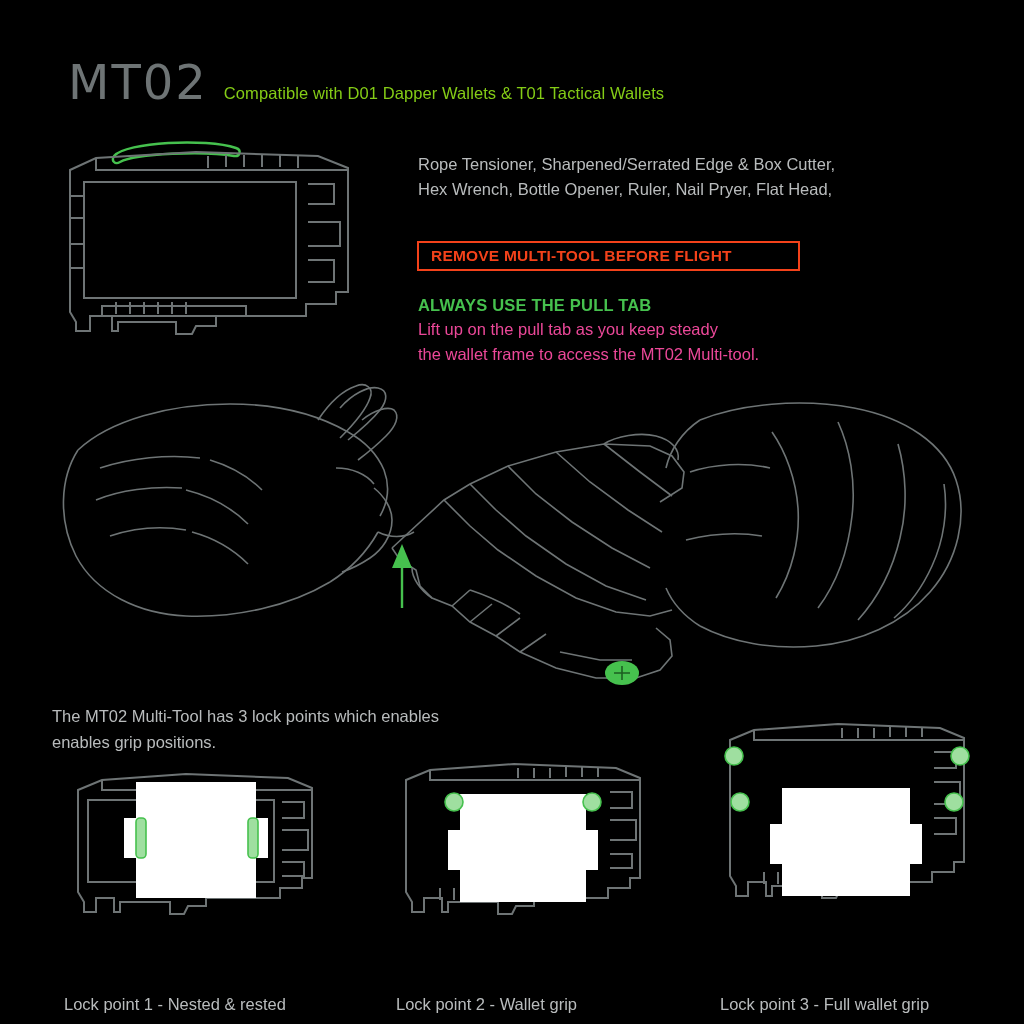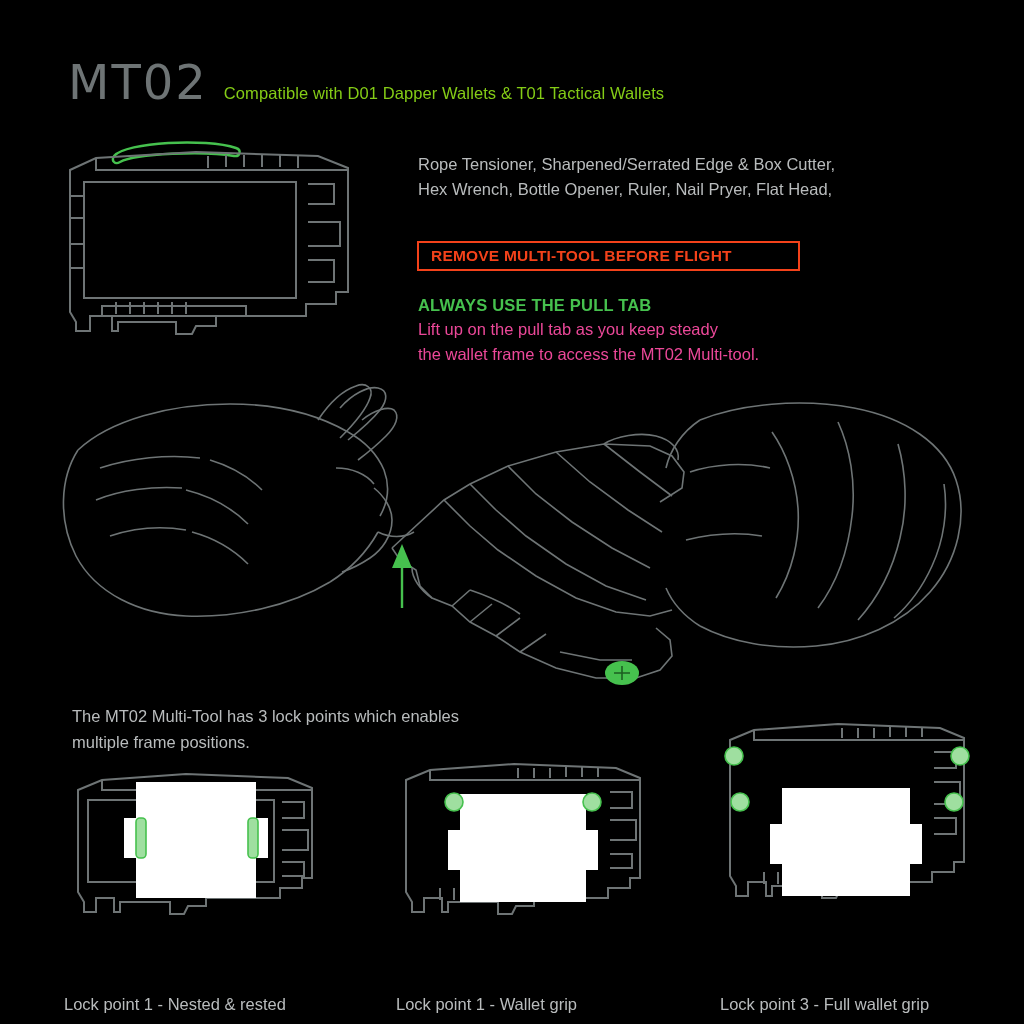--- a/index.html
+++ b/index.html
@@ -89,21 +89,21 @@
     top: 317px;
     width: 480px;
     font-size: 16.5px;
     line-height: 25px;
     color: #ec4899;
   }
 
   
   .lock-caption {
     position: absolute;
-    left: 72px;
+    left: 52px;
     top: 703px;
     width: 520px;
     font-size: 16.5px;
     line-height: 26px;
     color: #b9bcbd;
   }
 
   
   .bot-cap {
     position: absolute;
@@ -226,21 +226,21 @@
     <path d="M614 313 L630 313 M622 306 L622 320" stroke="#1d5e22" stroke-width="1.6" fill="none"></path>
 
     <g>
       <path d="M402 248 L402 194" class="grn" stroke-width="4"></path>
       <path d="M402 184 L392 208 L412 208 Z" fill="#46c14e"></path>
     </g>
   </svg>
 
   <div class="lock-caption">
     <div>The MT02 Multi-Tool has 3 lock points which enables</div>
-    <div>multiple frame positions.</div>
+    <div>enables grip positions.</div>
   </div>
 
   <svg width="268" height="170" viewBox="0 0 268 170" style="position:absolute;left:62px;top:762px;">
     <g class="ln">
       <path d="M16 28 L16 130 L22 140 L22 150 L34 150 L34 136 L52 136 L52 150 L58 150
                L58 140 L108 140 L108 152 L122 152 L126 144 L144 144 L144 136 L218 136
                L218 126 L240 126 L240 116 L250 116 L250 26 L226 16 L124 12 L40 18 Z"></path>
       <path d="M26 38 L26 120 L212 120 L212 38 Z"></path>
       <path d="M40 18 L40 28 L250 28"></path>
       <path d="M220 40 L242 40 L242 56 L220 56 M220 68 L246 68 L246 88 L220 88 M220 100 L242 100 L242 114 L220 114"></path>
@@ -277,16 +277,16 @@
       <path d="M220 34 L242 34 L242 50 L220 50 M220 64 L246 64 L246 86 L220 86 M220 100 L242 100 L242 116 L220 116"></path>
     </g>
     <path d="M68 70 L196 70 L196 106 L208 106 L208 146 L196 146 L196 178 L68 178 L68 146 L56 146 L56 106 L68 106 Z" class="wht"></path>
     <circle cx="20" cy="38" r="9" class="grn-f"></circle>
     <circle cx="246" cy="38" r="9" class="grn-f"></circle>
     <circle cx="26" cy="84" r="9" class="grn-f"></circle>
     <circle cx="240" cy="84" r="9" class="grn-f"></circle>
   </svg>
 
   <div class="bot-cap c1">Lock point 1 - Nested &amp; rested</div>
-  <div class="bot-cap c2">Lock point 1 - Wallet grip</div>
+  <div class="bot-cap c2">Lock point 2 - Wallet grip</div>
   <div class="bot-cap c3">Lock point 3 - Full wallet grip</div>
 
 </div>
 
 </body></html>

